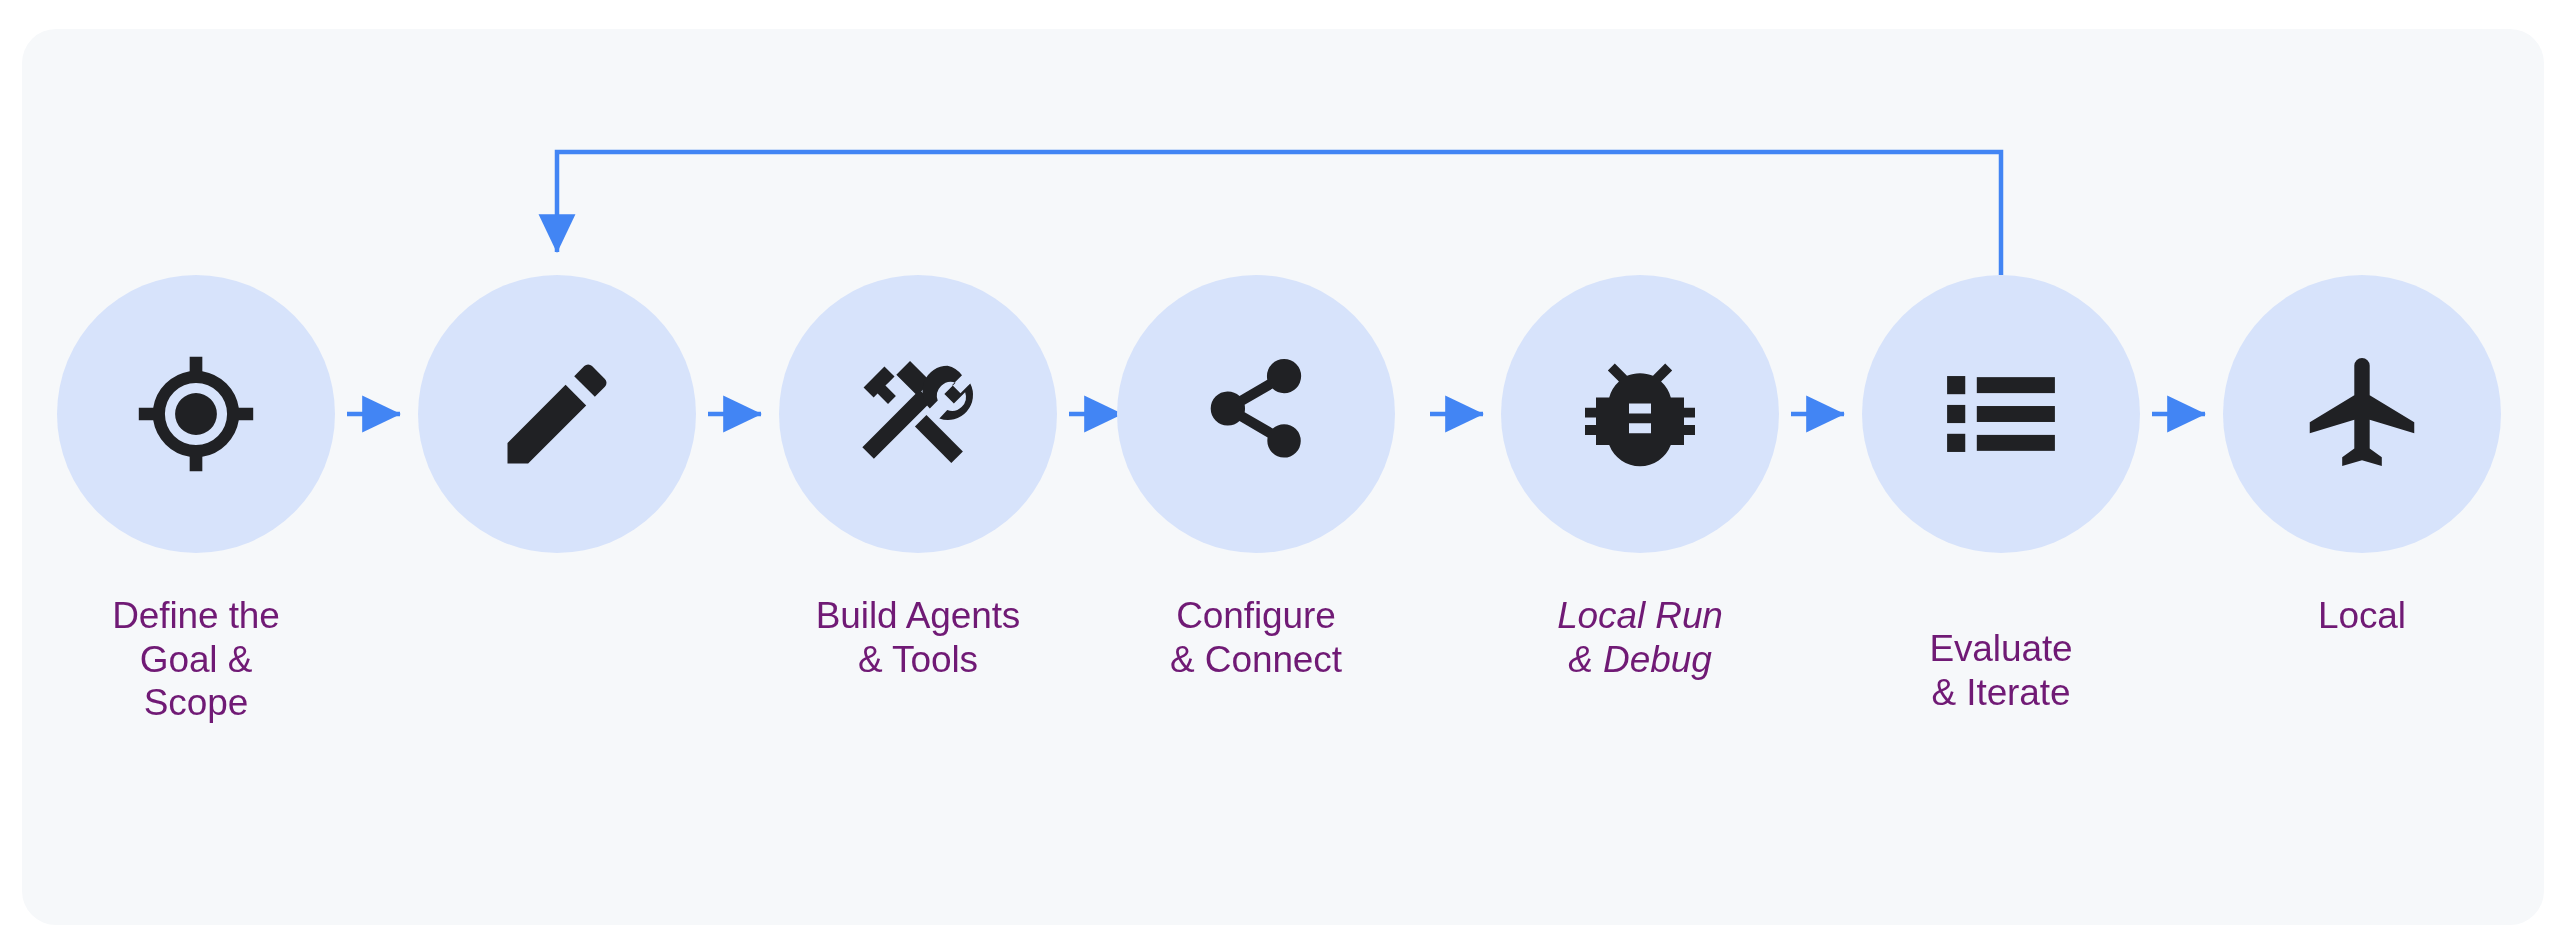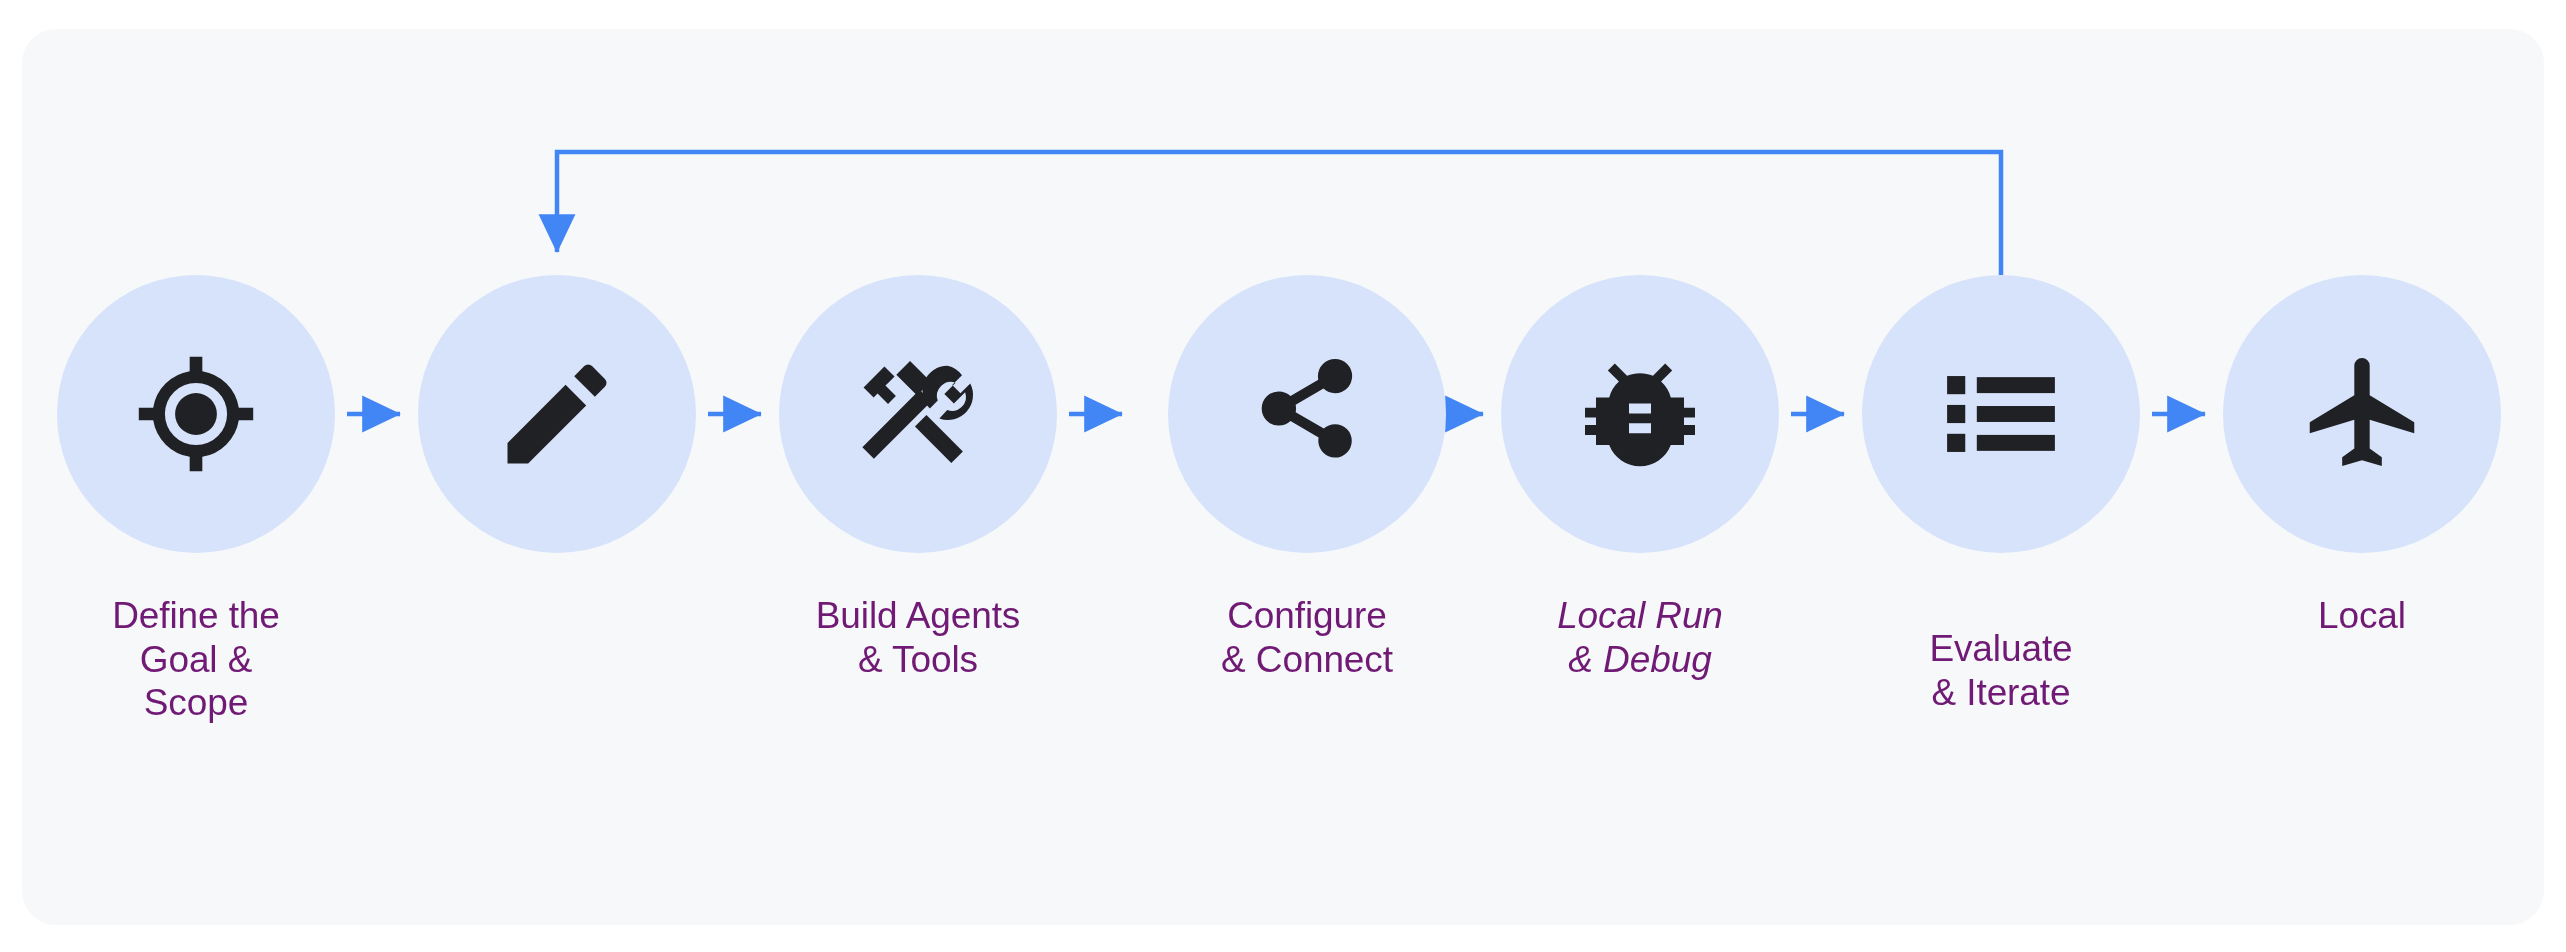--- a/index.html
+++ b/index.html
@@ -163,21 +163,21 @@
             <path d="M10.55 2.37 8.06 4.86l3.78 3.78 2.49-2.49-3.78-3.78z"></path>
             <path d="M17.37 3.23a4.55 4.55 0 0 0-3.22 7.77l1.44-1.44a2.55 2.55 0 0 1 3.25-3.25l-2.05 2.05 1.73 1.73 2.05-2.05a2.55 2.55 0 0 1-3.25 3.25L15.88 12.8a4.55 4.55 0 0 0 5.62-6.35l-1.78 1.78-1.5-1.5 1.78-1.78a4.52 4.52 0 0 0-2.63-1.72z"></path>
             <path d="M13.54 12.18l6.62 6.62-2.1 2.1-6.62-6.62 2.1-2.1z"></path>
           </svg>
         </span>
       </div>
       <div class="step-label">Build Agents
 &amp; Tools</div>
     </div>
 
-    <div class="step" style="left:1285px;">
+    <div class="step" style="left:1234px;">
       <div class="step-circle">
         <span class="step-icon">
           <svg viewBox="0 0 24 24" aria-hidden="true">
             <path d="M17.1 13.85c-.79 0-1.5.31-2.04.8l-5.12-2.98c.04-.21.06-.44.06-.67s-.02-.46-.06-.67l5.06-2.95c.56.52 1.3.84 2.1.84a3.11 3.11 0 1 0-3.11-3.11c0 .23.02.46.06.67L9 8.73a3.11 3.11 0 1 0 0 4.54l5.11 2.98c-.04.2-.05.4-.05.6a3.04 3.04 0 1 0 3.04-3z"></path>
           </svg>
         </span>
       </div>
       <div class="step-label">Configure
 &amp; Connect</div>
     </div>

